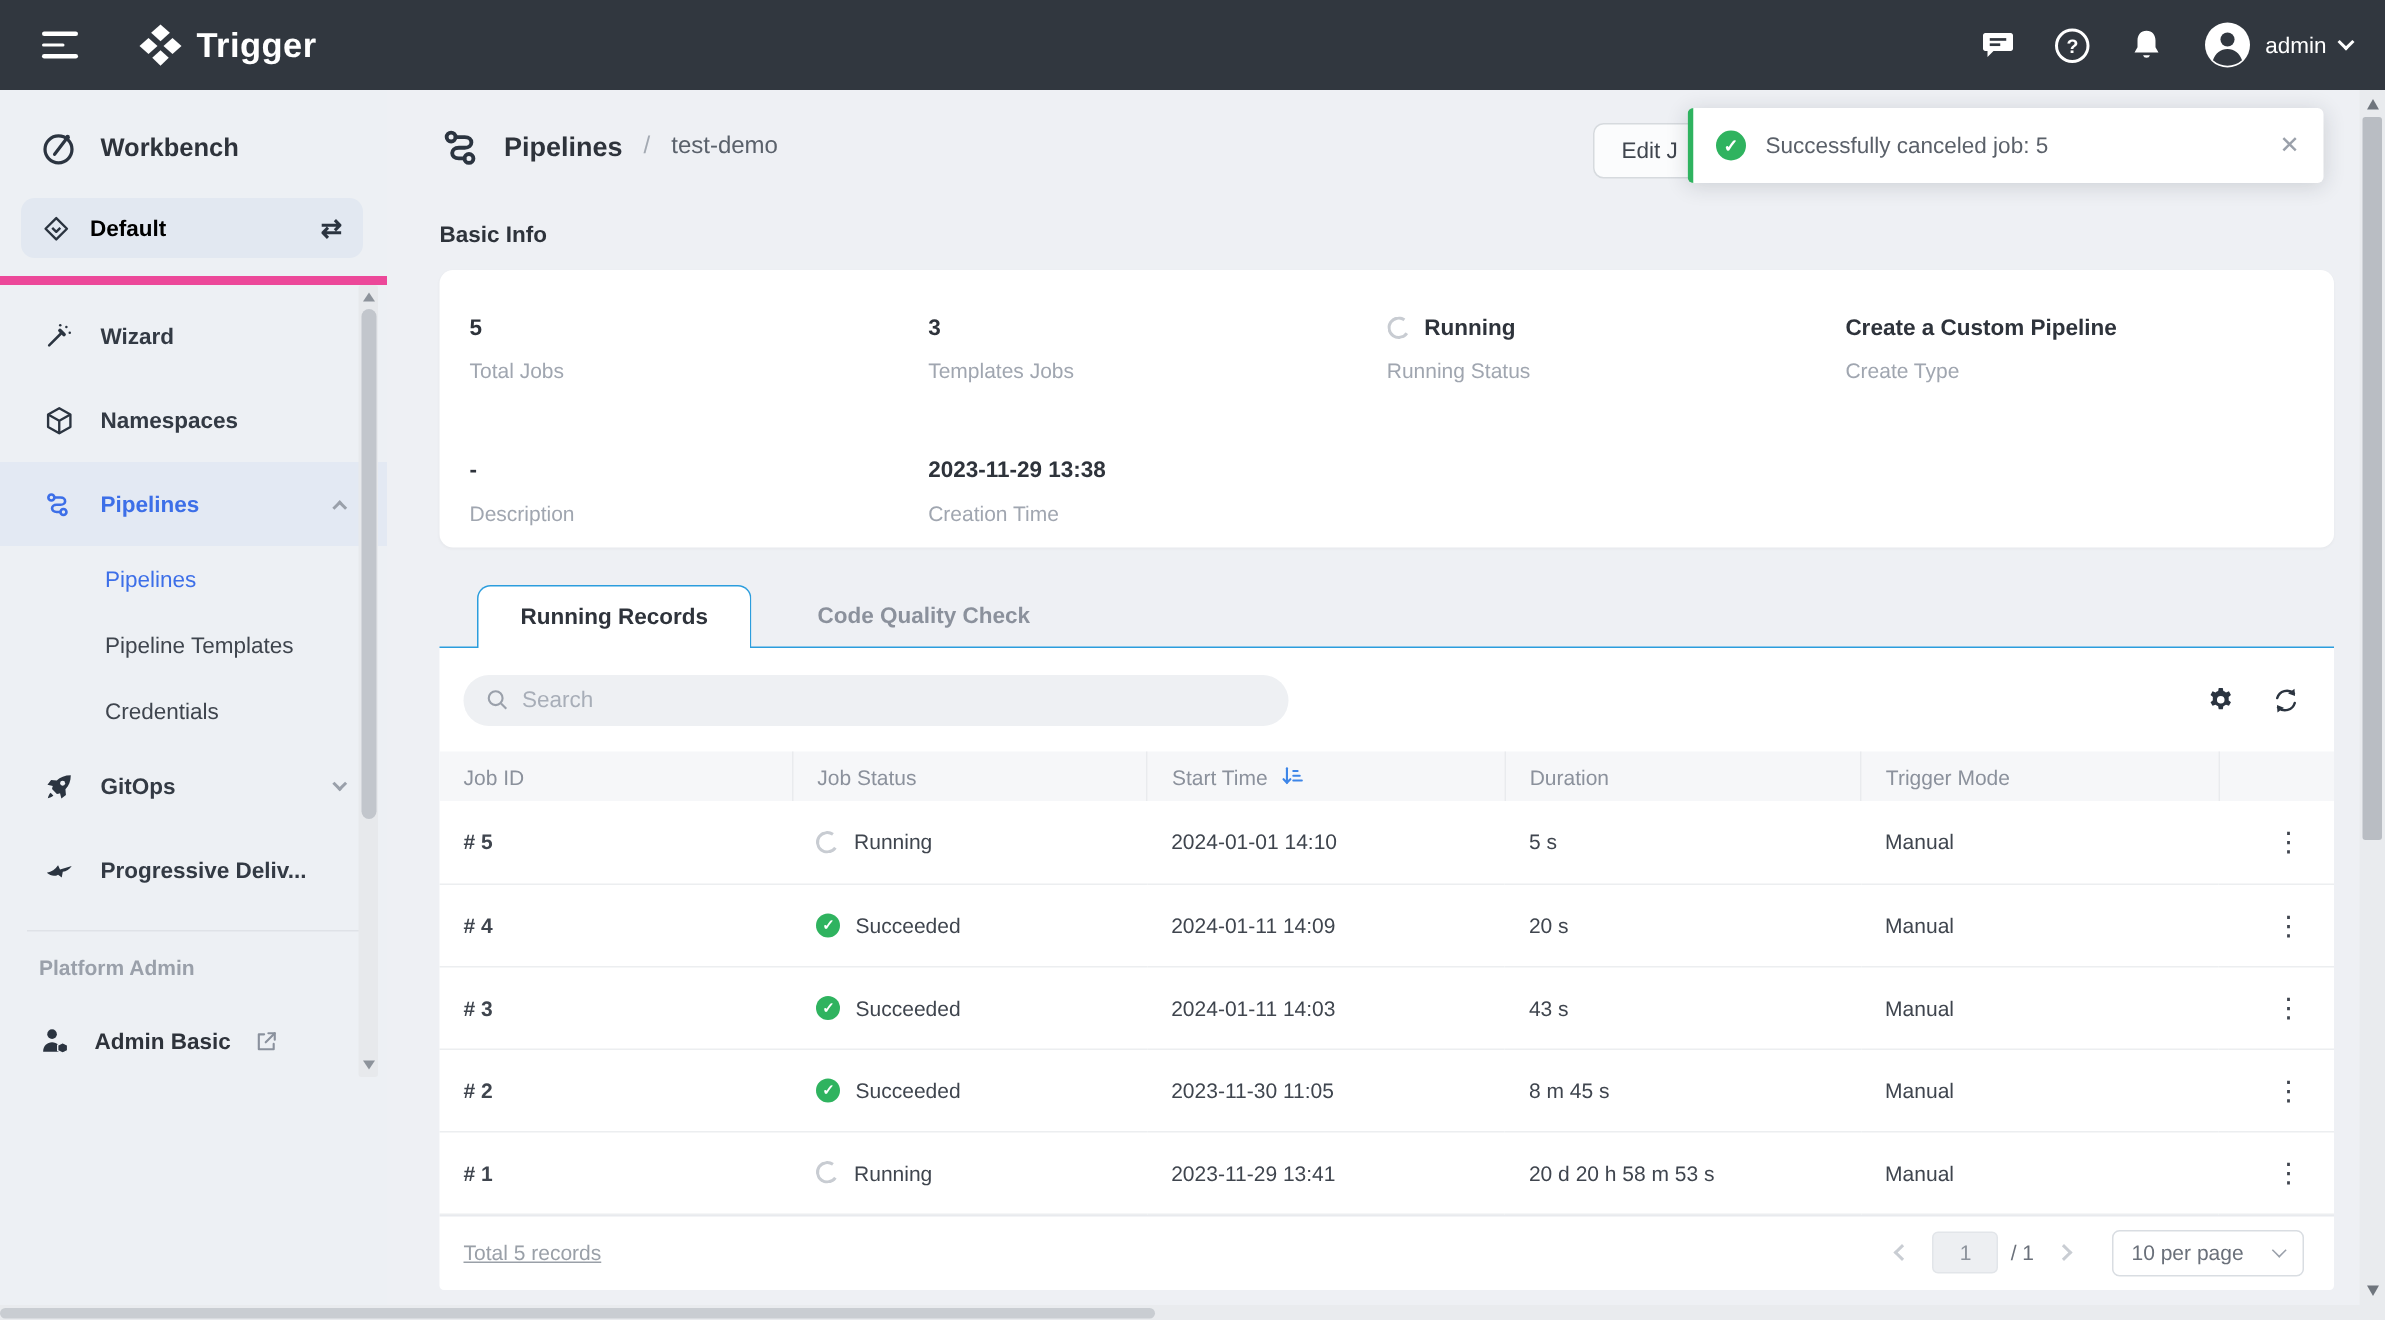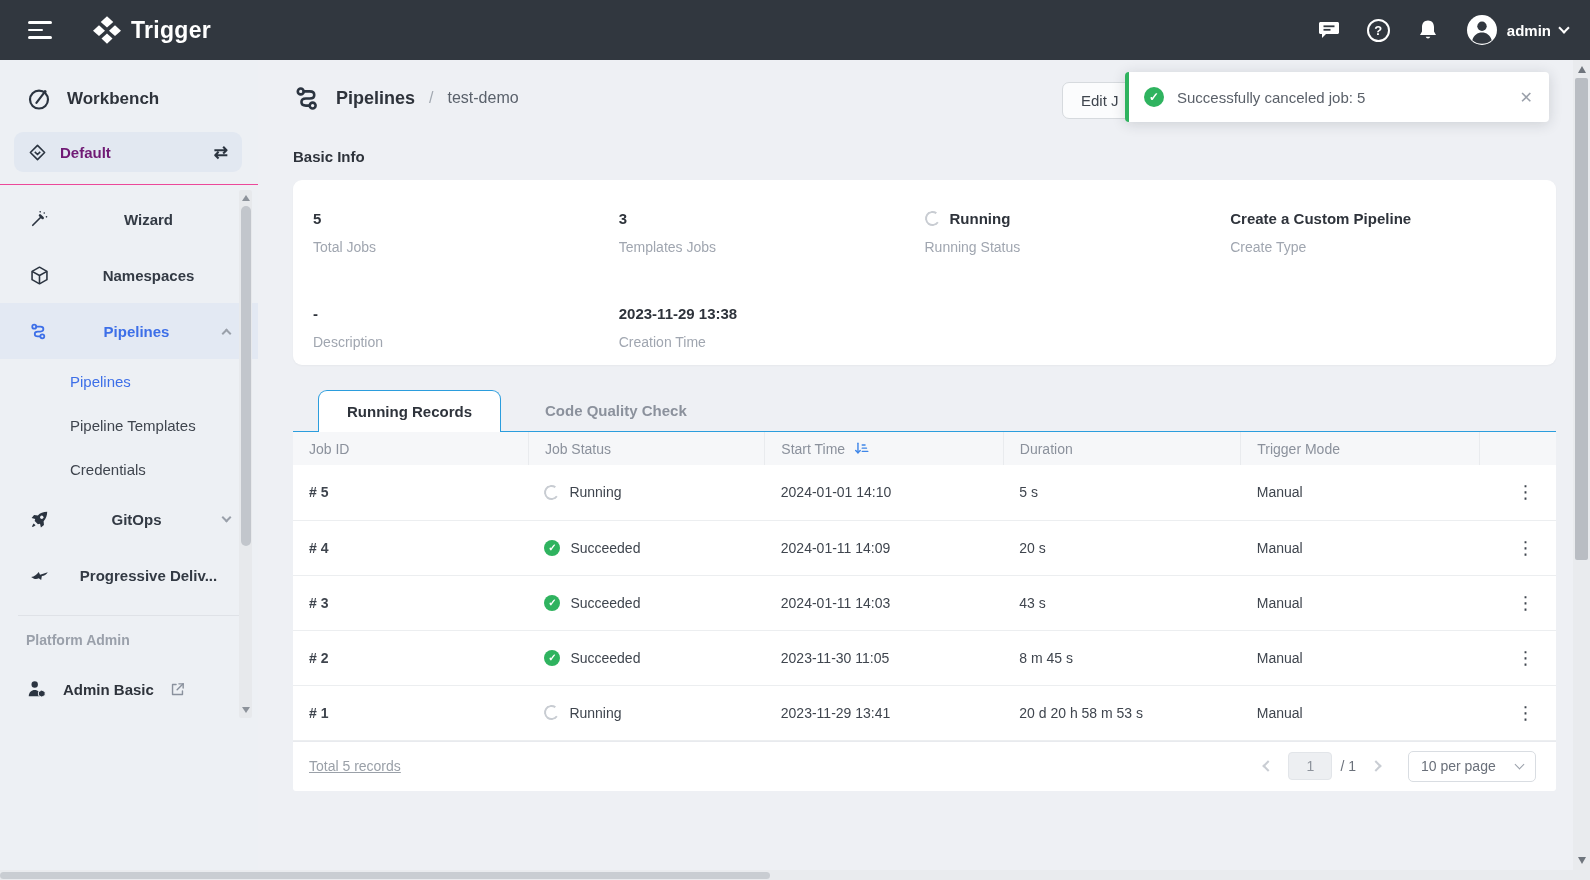--- a/index.html
+++ b/index.html
@@ -9,34 +9,34 @@
   .navbar { height:60px; background:#31373f; display:flex; align-items:center; padding:0 22px; position:relative; z-index:20; }
   .hamburger { width:26px; height:18px; display:flex; flex-direction:column; justify-content:space-between; cursor:pointer; margin-left:6px; }
   .hamburger span { height:2.6px; background:#fff; border-radius:2px; }
   .hamburger span:nth-child(1){ width:24px; } .hamburger span:nth-child(2){ width:15px; } .hamburger span:nth-child(3){ width:24px; }
   .brand { display:flex; align-items:center; gap:9px; margin-left:38px; }
   .brand-name { color:#fff; font-size:23px; font-weight:bold; letter-spacing:.3px; }
   .nav-right { margin-left:auto; display:flex; align-items:center; gap:26px; }
   .nav-icon { display:flex; align-items:center; justify-content:center; cursor:pointer; }
   .help-circle { width:23px; height:23px; border:2.2px solid #fff; border-radius:50%; color:#fff; font-weight:bold; font-size:13px; display:flex; align-items:center; justify-content:center; }
   .nav-user { display:flex; align-items:center; gap:9px; cursor:pointer; }
-  .nav-user .uname { color:#fff; font-size:15px; font-weight:bold; }
+  .nav-user .uname { color:#fff; font-size:15px; font-weight:normal; }
   .chev { display:inline-block; width:8px; height:8px; border-right:2px solid #fff; border-bottom:2px solid #fff; transform:rotate(45deg); margin-top:-4px; }
 
   
   .app { display:flex; height:820px; }
 
   
   .sidebar { width:258px; background:#edf0f4; position:relative; flex-shrink:0; }
   .wb-row { display:flex; align-items:center; gap:15px; padding:26px 0 0 26px; }
   .wb-row .wb-label { font-size:17px; font-weight:bold; color:#2e333b; }
   .default-pill { margin:20px 16px 0 14px; height:40px; background:#e2e8f1; border-radius:9px; display:flex; align-items:center; gap:13px; padding:0 14px; cursor:pointer; }
-  .default-pill .dp-label { font-size:15px; font-weight:bold; color:#701a75; flex:1; }
+  .default-pill .dp-label { font-size:15px; font-weight:bold; color:#000000; flex:1; }
   .swap-glyph { font-size:17px; color:#2b3440; font-weight:bold; }
-  .menu { margin-top:12px; border-top:1px solid #ec4899; padding-top:6px;text-align:center; }
+  .menu { margin-top:12px; border-top:6px solid #ec4899; padding-top:6px; }
   .m-item { height:56px; display:flex; align-items:center; gap:17px; padding:0 28px 0 28px; cursor:pointer; color:#333a44; }
   .m-item .m-label { font-size:15px; font-weight:bold; color:#333a44; flex:1; }
   .m-item.active { background:#e3e9f3; }
   .m-item.active .m-label { color:#3d6fe8; }
   .m-item .m-icon { width:22px; display:flex; justify-content:center; }
   .chev-gray { width:7px; height:7px; border-right:2px solid #9aa0aa; border-bottom:2px solid #9aa0aa; display:inline-block; }
   .chev-up { transform:rotate(-135deg); margin-top:5px; }
   .chev-dn { transform:rotate(45deg); margin-top:-3px; }
   .sub-item { height:44px; display:flex; align-items:center; padding-left:70px; cursor:pointer; }
   .sub-item .s-label { font-size:15px; color:#3f454e; }
@@ -344,20 +344,46 @@
         <div class="f-label">Creation Time</div>
       </div>
     </div>
 
     <div class="tabs">
       <div class="tab active">Running Records</div>
       <div class="tab inactive">Code Quality Check</div>
     </div>
 
     <div class="panel">
+      <div class="toolbar">
+        <div class="search-box">
+          <span>
+            <svg viewBox="0 0 24 24" width="17" height="17" fill="none" stroke="#9aa0aa" stroke-width="2">
+              <circle cx="10.5" cy="10.5" r="6.5"></circle>
+                <path d="M15.6 15.6 L20.5 20.5"></path>
+            </svg>
+          </span>
+          <input type="text" placeholder="Search" style="">
+        </div>
+        <div class="toolbar-icons">
+          <span class="t-icon">
+            <svg viewBox="0 0 24 24" width="19" height="19" fill="#2b3440">
+              <path fill-rule="evenodd" d="M10.3 2h3.4l.5 2.6c.8.3 1.5.7 2.2 1.2l2.5-.9 1.7 3-2 1.7c.1.4.1.9.1 1.4s0 1-.1 1.4l2 1.7-1.7 3-2.5-.9c-.7.5-1.4.9-2.2 1.2l-.5 2.6h-3.4l-.5-2.6c-.8-.3-1.5-.7-2.2-1.2l-2.5.9-1.7-3 2-1.7c-.1-.4-.1-.9-.1-1.4s0-1 .1-1.4l-2-1.7 1.7-3 2.5.9c.7-.5 1.4-.9 2.2-1.2zM12 8.8a3.2 3.2 0 1 0 0 6.4 3.2 3.2 0 0 0 0-6.4z"></path>
+            </svg>
+          </span>
+          <span class="t-icon">
+            <svg viewBox="0 0 24 24" width="20" height="20" fill="none" stroke="#2b3440" stroke-width="2" stroke-linecap="round">
+              <path d="M5 10 a8 8 0 0 1 13.3-3.5"></path>
+              <polygon points="18.8,2.5 19.2,8.4 13.7,6.3" fill="#2b3440" stroke="none"></polygon>
+              <path d="M19 14 a8 8 0 0 1 -13.3 3.5"></path>
+              <polygon points="5.2,21.5 4.8,15.6 10.3,17.7" fill="#2b3440" stroke="none"></polygon>
+            </svg>
+          </span>
+        </div>
+      </div>
 
       <table class="jobs">
         <colgroup>
           <col style="width:227px">
             <col style="width:228px">
             <col style="width:230px">
             <col style="width:229px">
             <col style="width:230px">
             <col style="width:74px">
         </colgroup>

